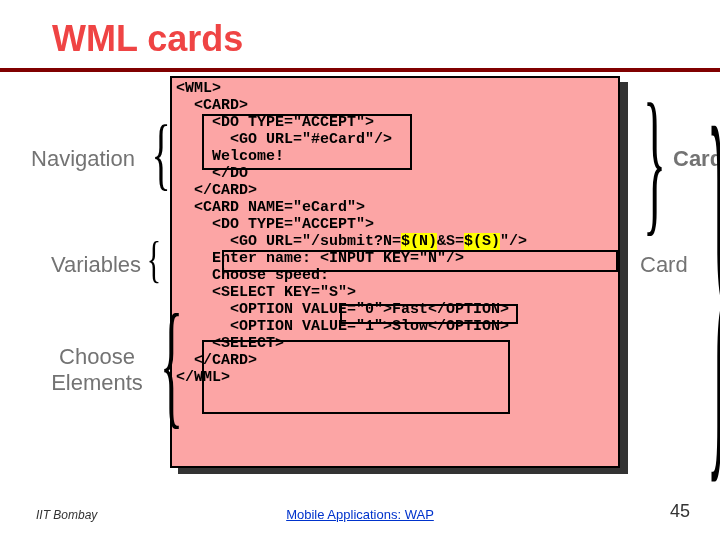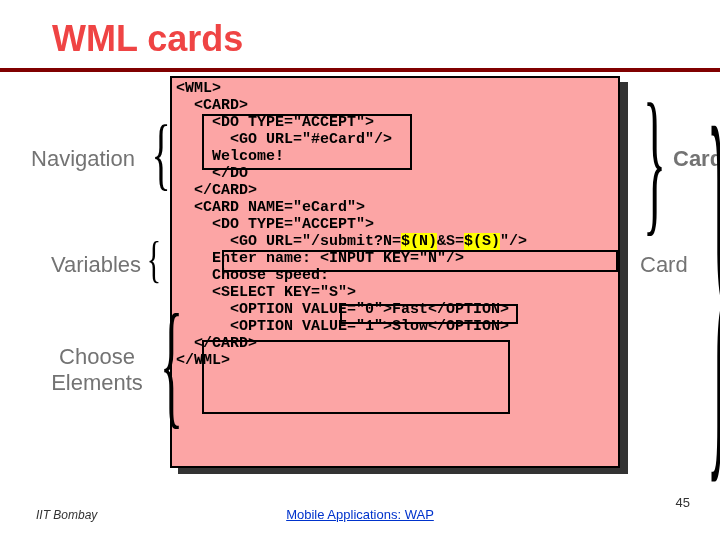--- a/index.html
+++ b/index.html
@@ -96,22 +96,22 @@
     text-align: center;
     font-size: 13px;
   }
   .footer-center a {
     color: #0033cc;
     text-decoration: underline;
   }
   .footer-right {
     position: absolute;
     right: 30px;
-    bottom: 30px;
-    font-size: 13px;
+    bottom: 18px;
+    font-size: 18px;
     color: #333;
   }
 </style>
 </head>
 <body>
 
 <div class="titlebar">
   <span class="title">WML cards</span>
 </div>
 
@@ -132,20 +132,21 @@
     <div class="ind3">
       <span>&lt;GO URL="/submit?N=</span><span style="background:#ffff00">$(N)</span><span>&amp;S=</span><span style="background:#ffff00">$(S)</span><span>"/&gt;</span>
     </div>
     <div class="ind2">
       <span>Enter name: </span><span>&lt;INPUT KEY="N"/&gt;</span>
     </div>
     <div class="ind2">Choose speed:</div>
     <div class="ind2">&lt;SELECT KEY="S"&gt;</div>
     <div class="ind3">&lt;OPTION VALUE="0"&gt;Fast&lt;/OPTION&gt;</div>
     <div class="ind3">&lt;OPTION VALUE="1"&gt;Slow&lt;/OPTION&gt;</div>
+    <div class="ind2">&lt;SELECT&gt;</div>
     <div class="ind1">&lt;/CARD&gt;</div>
     <div>&lt;/WML&gt;</div>
   </div>
 
   <div class="hl hl-nav" style="background:rgba(255,255,204,0);"></div>
   <div class="hl hl-var" style="background:rgba(255,255,204,0);"></div>
   <div class="hl hl-input1" style="background:rgba(255,255,204,0);"></div>
   <div class="hl hl-select" style="background:rgba(255,255,204,0);"></div>
 
   <div class="label label-nav">Navigation</div>

